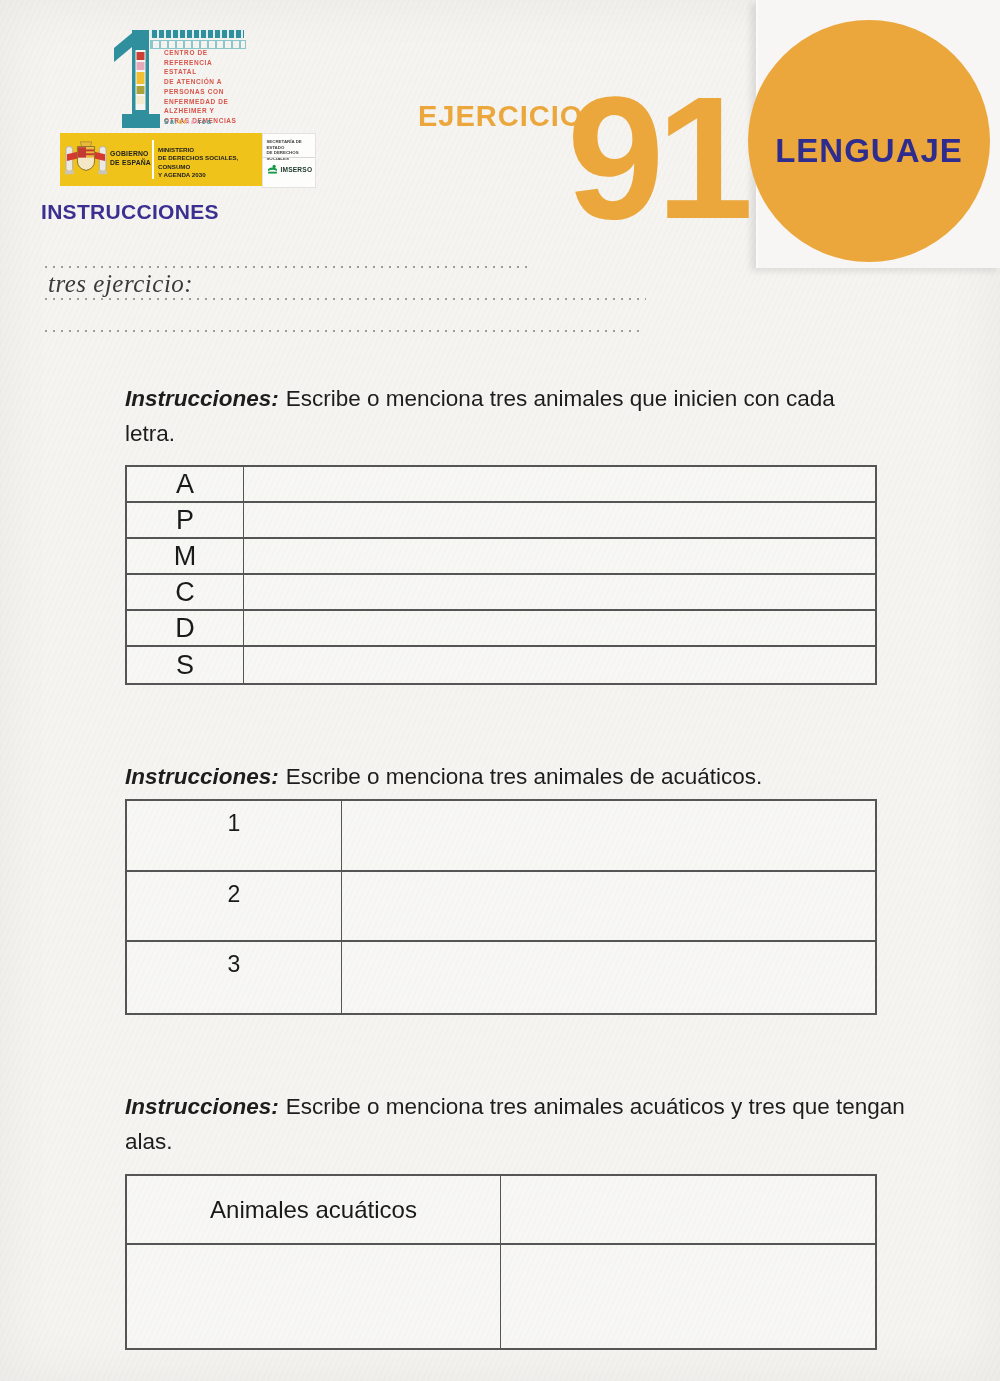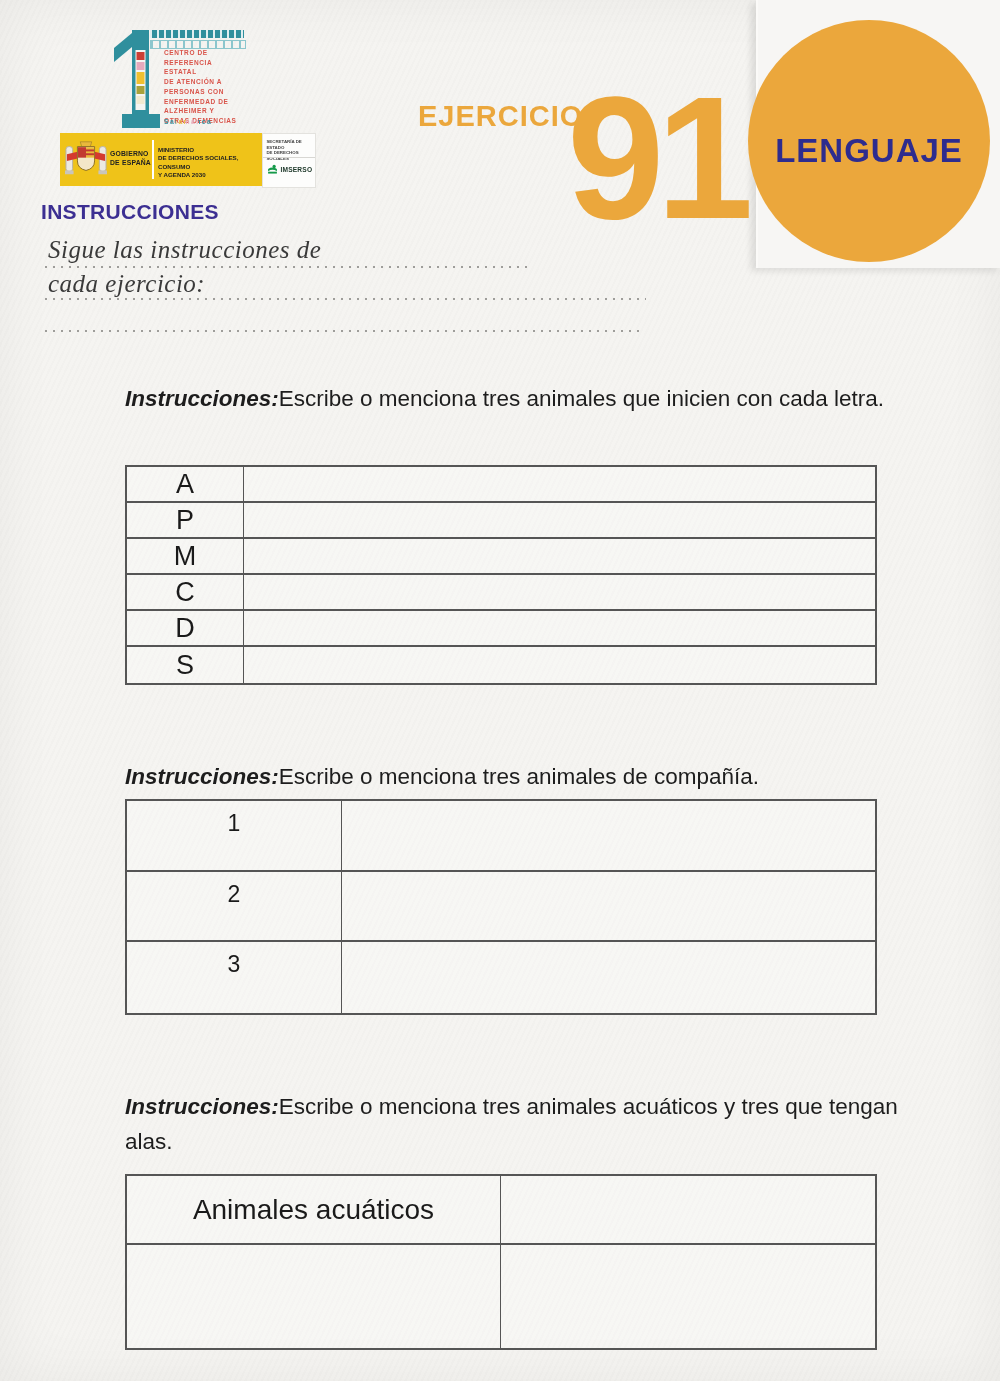--- a/index.html
+++ b/index.html
@@ -41,39 +41,39 @@
   .instr-h{position:absolute;left:41px;top:200px;font-size:21px;font-weight:800;letter-spacing:0.3px;color:#3c2f92;}
   .hand{position:absolute;font-family:cursive;font-style:italic;font-size:25px;color:#3a3a3a;letter-spacing:0.5px;}
   .hand1{left:48px;top:236px;}
   .hand2{left:48px;top:270px;}
   .dots{position:absolute;height:2.4px;background:repeating-linear-gradient(90deg,#9e9d9a 0 2.4px,transparent 2.4px 8px);}
   .dots1{left:45px;top:266px;width:487px;}
   .dots2{left:45px;top:298px;width:601px;}
   .dots3{left:45px;top:330px;width:596px;}
   
   .para{position:absolute;font-size:22.5px;line-height:35px;color:#1d1d1d;}
-  .para b{font-style:italic;margin-right:0;}
+  .para b{font-style:italic;margin-right:7px;}
   .p1{left:125px;top:358px;width:762px;}
   .p2{left:125px;top:736px;width:762px;}
   .p3{left:125px;top:1066px;width:800px;}
   .tbl{position:absolute;left:125px;border:2px solid #555;box-sizing:border-box;background:rgba(255,255,255,0.25);}
   .t1{top:465px;width:752px;height:220px;display:grid;grid-template-rows:repeat(6,1fr);}
   .t1 .row{display:grid;grid-template-columns:117px 1fr;border-bottom:2px solid #555;}
   .t1 .row:last-child{border-bottom:none;}
   .t2{top:799px;width:752px;height:216px;display:grid;grid-template-rows:repeat(3,1fr);}
   .t2 .row{display:grid;grid-template-columns:215px 1fr;border-bottom:2px solid #555;}
   .t2 .row:last-child{border-bottom:none;}
   .cell-label{border-right:1.5px solid #555;display:flex;justify-content:center;align-items:center;font-weight:300;color:#1a1a1a;}
   .t1 .cell-label{font-size:27px;}
   .t2 .cell-label{align-items:flex-start;padding-top:9px;font-size:23px;}
   .cell-empty{}
   .t3{top:1174px;width:752px;height:176px;display:grid;grid-template-rows:69px 1fr;}
   .t3 .row{display:grid;grid-template-columns:1fr 1fr;}
   .t3 .hrow{border-bottom:2px solid #555;}
-  .t3 .hcell{display:flex;justify-content:center;align-items:center;font-size:28px;font-weight:300;color:#1a1a1a;}
+  .t3 .hcell{display:flex;justify-content:center;align-items:center;font-size:24px;font-weight:300;color:#1a1a1a;}
   .t3 .hcell:first-child{border-right:1.5px solid #555;}
   .t3 .dcell:first-child{border-right:1.5px solid #555;}
 </style>
 </head>
 <body>
 
 <div class="sheet">
 
   <div class="sheet-right"></div>
   <div class="big-num">91</div>
@@ -137,22 +137,21 @@
           <circle cx="13" cy="4.5" r="3" fill="#169a4a"></circle>
           <path d="M2 9 q8 -5 16 0 v4 q-8 -5 -16 0 Z" fill="#169a4a"></path>
           <rect x="2" y="14" width="16" height="3.4" fill="#169a4a"></rect>
         </svg>
         <span class="imserso-label">IMSERSO</span>
       </div>
     </div>
   </div>
 
   <div class="instr-h">INSTRUCCIONES</div>
-  <div class="hand hand1">Sigue las instrucciones de</div>
-  <div class="hand hand2">cada ejercicio:</div>
+  <div class="hand hand2">tres ejercicio:</div>
   <div class="dots dots1"></div>
   <div class="dots dots2"></div>
   <div class="dots dots3"></div>
 
   <p class="para p1"><b>Instrucciones:</b><span>Escribe o menciona tres animales que inicien con cada letra.</span></p>
   <div class="tbl t1">
     <div class="row">
         <div class="cell-label">A</div>
         <div class="cell-empty"></div>
       </div>
@@ -171,21 +170,21 @@
     <div class="row">
         <div class="cell-label">D</div>
         <div class="cell-empty"></div>
       </div>
     <div class="row">
         <div class="cell-label">S</div>
         <div class="cell-empty"></div>
       </div>
   </div>
 
-  <p class="para p2"><b>Instrucciones:</b><span>Escribe o menciona tres animales de compañía.</span></p>
+  <p class="para p2"><b>Instrucciones:</b><span>Escribe o menciona tres animales de acuáticos.</span></p>
   <div class="tbl t2">
     <div class="row">
         <div class="cell-label">1</div>
         <div class="cell-empty"></div>
       </div>
     <div class="row">
         <div class="cell-label">2</div>
         <div class="cell-empty"></div>
       </div>
     <div class="row">

